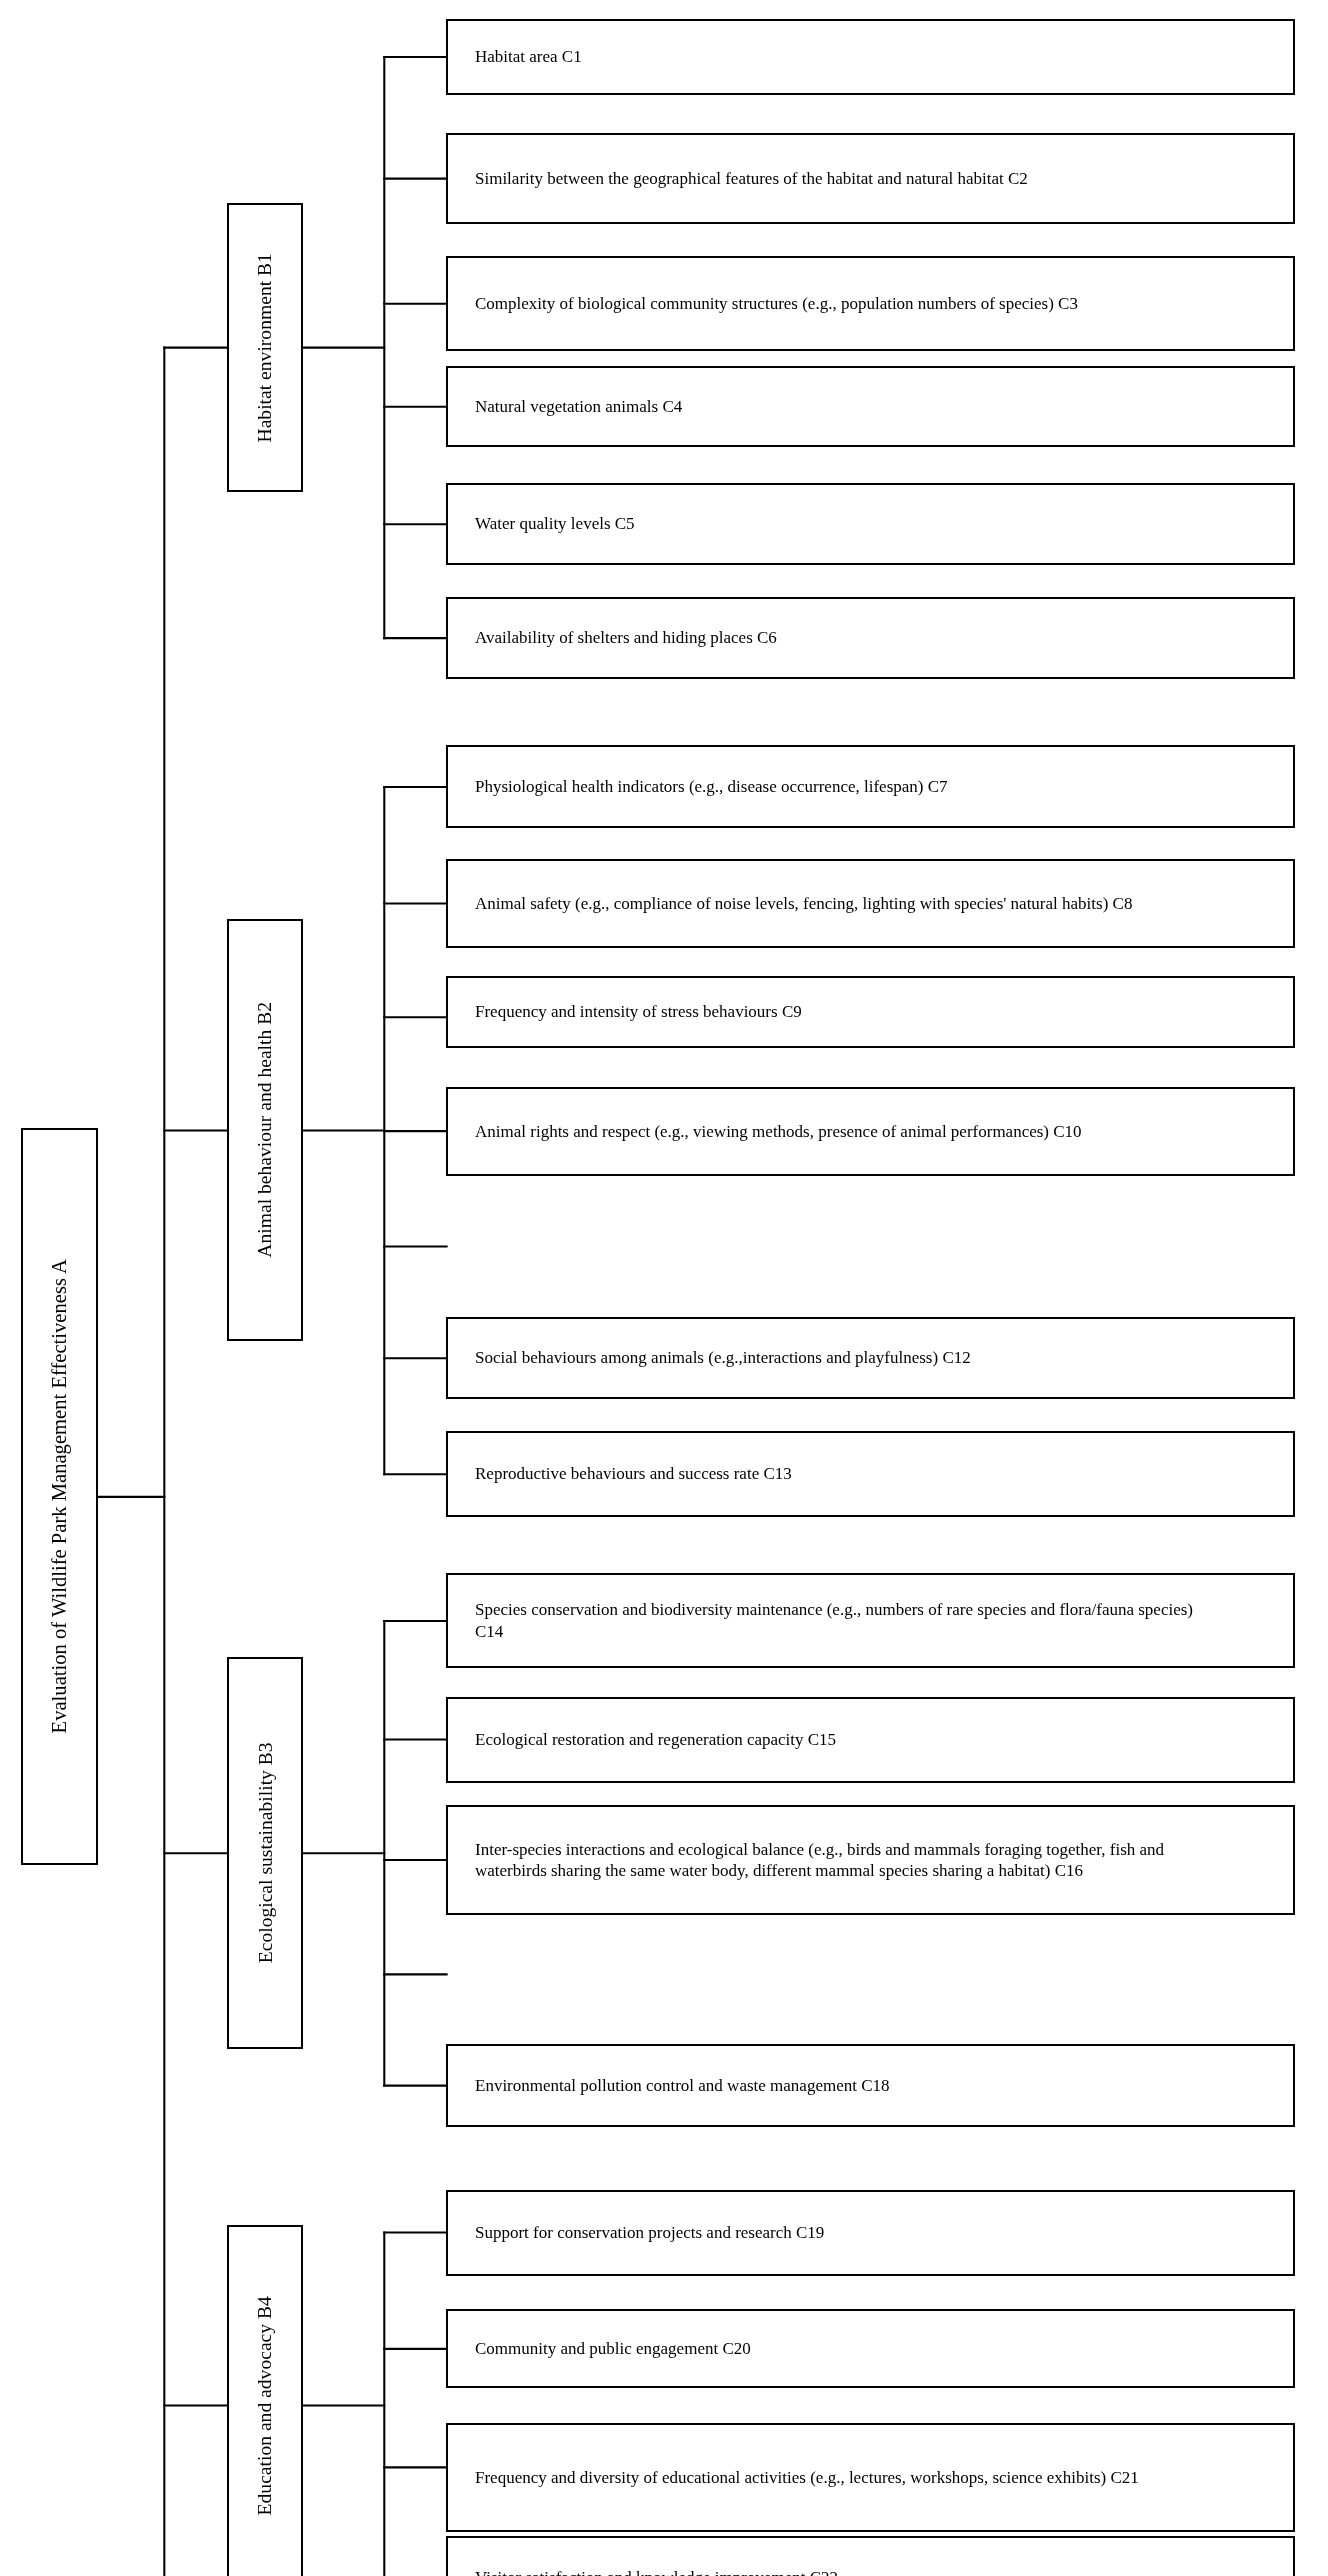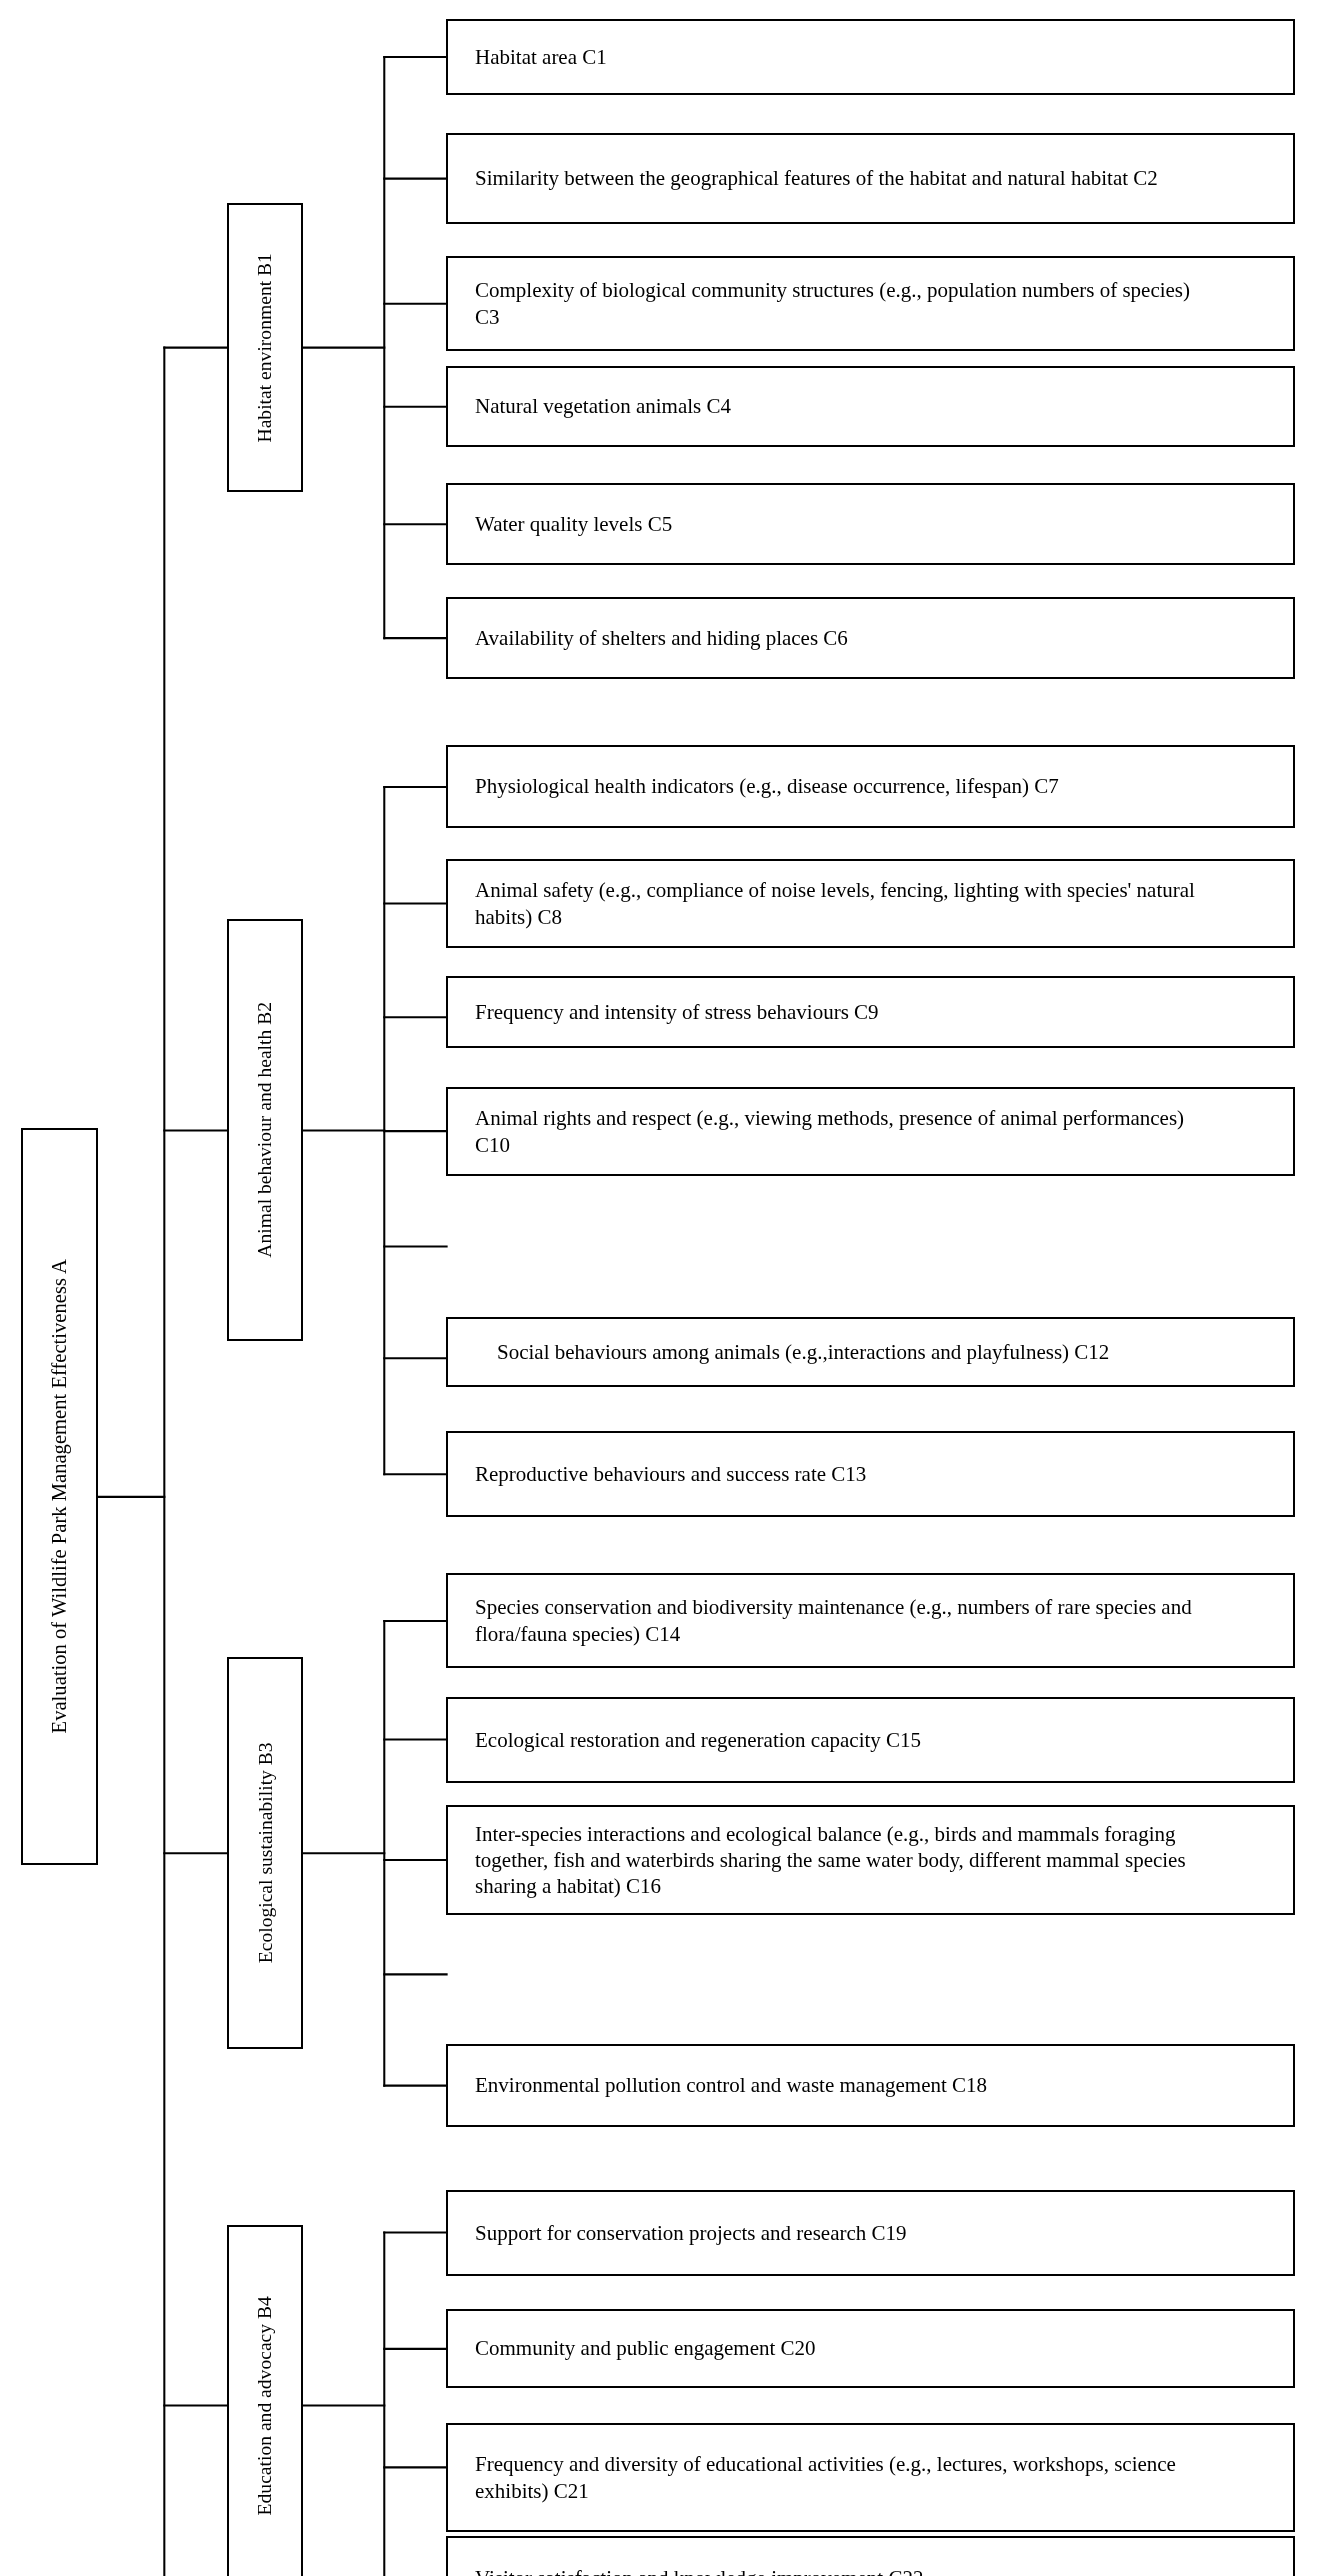--- a/index.html
+++ b/index.html
@@ -33,21 +33,21 @@
     width: 849px;
     border: 2.6px solid #000000;
     background: #ffffff;
     box-sizing: border-box;
     display: flex;
     align-items: center;
   }
   .c-box .c-label {
     display: block;
     padding: 0 82px 0 27px;
-    font-size: 21px;
+    font-size: 17px;
     line-height: 1.25;
     text-align: left;
   }
   .b-box {
     position: absolute;
     left: 227px;
     width: 76px;
     border: 2.1px solid #000000;
     background: #ffffff;
     box-sizing: border-box;
@@ -177,21 +177,21 @@
   </div>
   <div class="c-box" style="top:859px; height:89px;">
     <span class="c-label">Animal safety (e.g., compliance of noise levels, fencing, lighting with species' natural habits) C8</span>
   </div>
   <div class="c-box" style="top:976px; height:72px;">
     <span class="c-label">Frequency and intensity of stress behaviours C9</span>
   </div>
   <div class="c-box" style="top:1087px; height:89px;">
     <span class="c-label">Animal rights and respect (e.g., viewing methods, presence of animal performances) C10</span>
   </div>
-  <div class="c-box" style="top:1317px; height:70px;padding-left:22px;">
+  <div class="c-box" style="top:1317px; height:82px;">
     <span class="c-label">Social behaviours among animals (e.g.,interactions and playfulness) C12</span>
   </div>
   <div class="c-box" style="top:1431px; height:86px;">
     <span class="c-label">Reproductive behaviours and success rate C13</span>
   </div>
 
   <div class="c-box" style="top:1573px; height:95px;">
     <span class="c-label">Species conservation and biodiversity maintenance (e.g., numbers of rare species and flora/fauna species) C14</span>
   </div>
   <div class="c-box" style="top:1697px; height:86px;">

